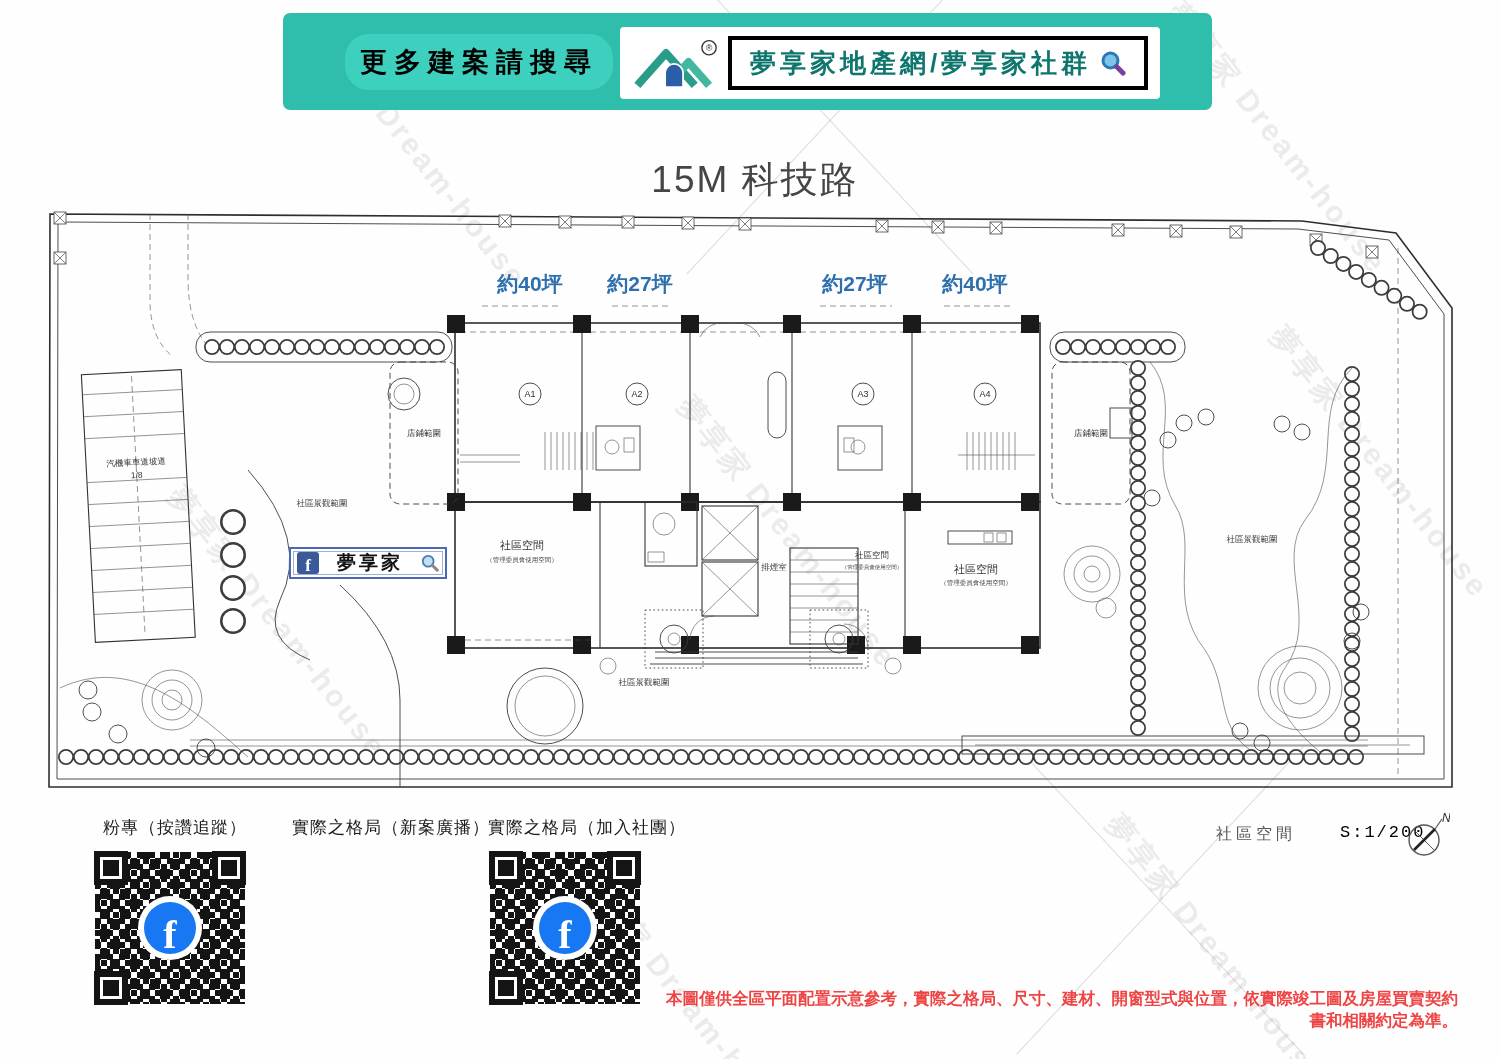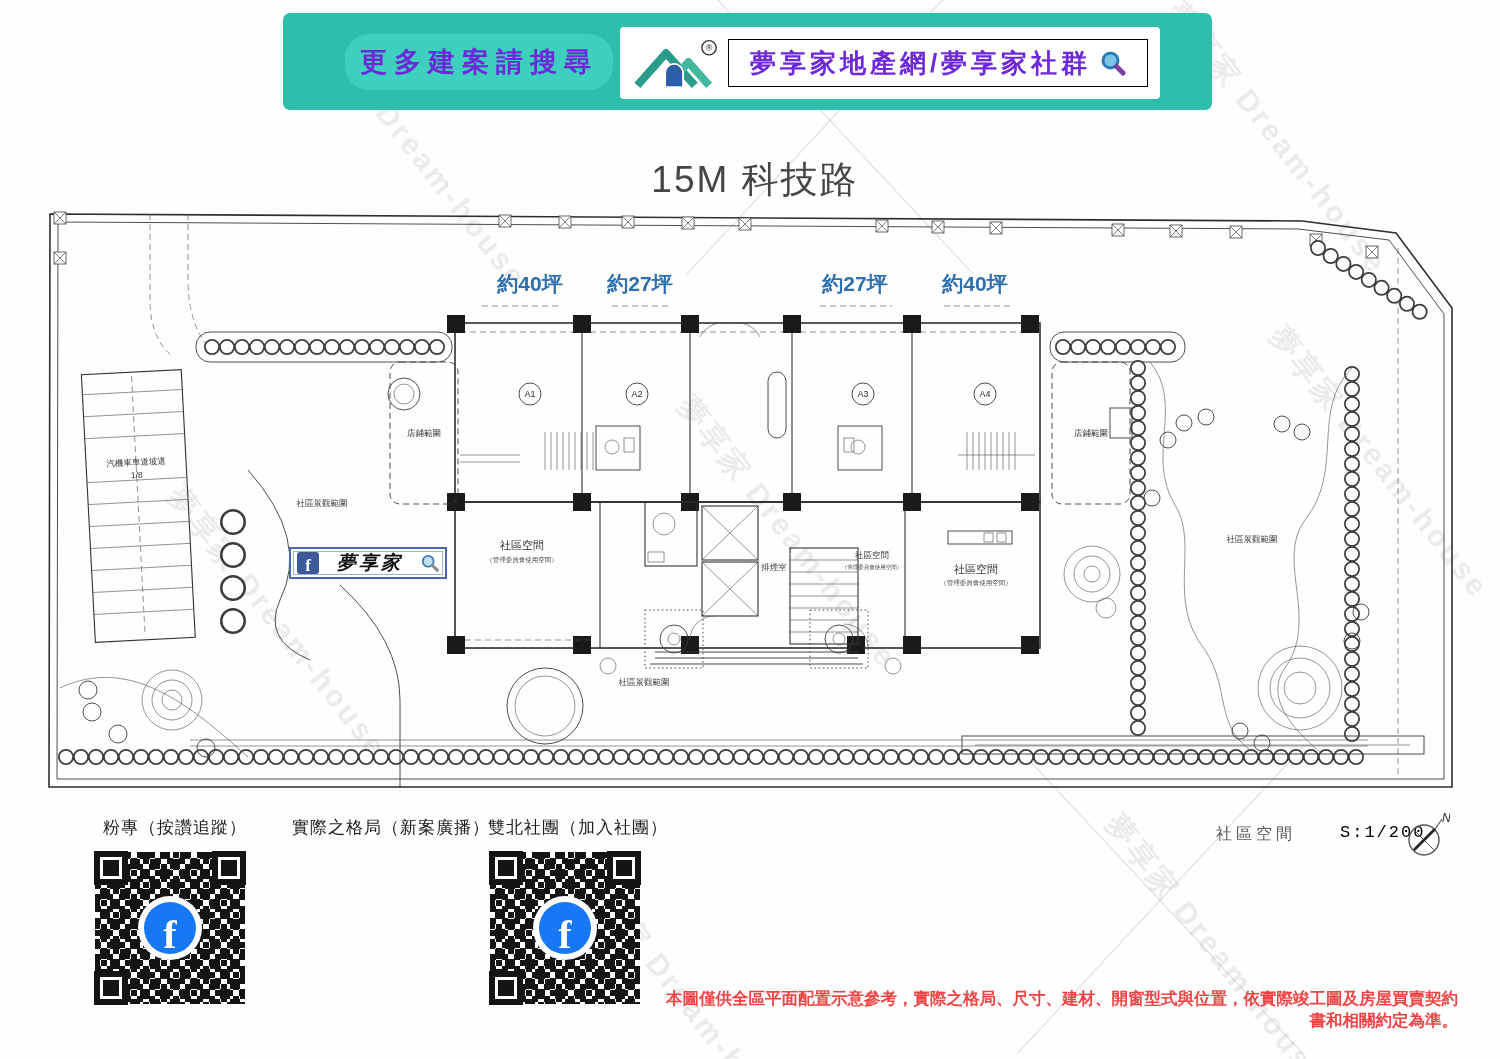--- a/index.html
+++ b/index.html
@@ -11,25 +11,25 @@
       color:rgba(110,110,110,.13);transform:rotate(52deg);transform-origin:left top;
       letter-spacing:3px;pointer-events:none;}
   .xline{position:absolute;width:420px;height:0;border-top:1px solid rgba(120,120,120,.25);
          pointer-events:none;}
 
   
   .banner{position:absolute;left:283px;top:13px;width:929px;height:97px;
           background:#2fbdac;border-radius:7px;}
   .search-pill{position:absolute;left:62px;top:21px;width:268px;height:56px;
           background:#3ed0be;border-radius:24px;display:flex;align-items:center;justify-content:center;
-          font-size:27px;font-weight:700;letter-spacing:7px;color:#6d28d9;}
+          font-size:27px;font-weight:700;letter-spacing:7px;color:#000000;}
   .brand-box{position:absolute;left:337px;top:14px;width:540px;height:72px;background:#fff;
           border-radius:4px;display:flex;align-items:center;gap:10px;padding:0 12px;box-sizing:border-box;}
-  .brand-search{flex:1;height:46px;border:1px solid #000000;display:flex;align-items:center;
-          justify-content:center;gap:9px;font-size:26px;font-weight:700;letter-spacing:4px;color:#6d28d9;background:#fff;}
+  .brand-search{flex:1;height:46px;border:4px solid #000000;display:flex;align-items:center;
+          justify-content:center;gap:9px;font-size:26px;font-weight:700;letter-spacing:4px;color:#0f766e;background:#fff;}
 
   
   .page-title{position:absolute;left:0;top:130px;width:1510px;text-align:center;
           font-size:37px;font-weight:400;color:#454545;letter-spacing:2px;}
 
   
   .plan{position:absolute;left:30px;top:195px;width:1440px;height:612px;}
   svg text{font-family:"Liberation Sans","DejaVu Sans",sans-serif;fill:#2c2c2c;}
   .s15{fill:none;stroke:#2e2e2e;stroke-width:1.6;}
   .s1 {fill:none;stroke:#333;stroke-width:1.1;}
@@ -47,21 +47,21 @@
   .room-sub{font-size:6.5px;text-anchor:middle;fill:#444;}
   .tiny-lbl{font-size:8.5px;text-anchor:middle;fill:#333;}
 
   
   .fb-search{position:absolute;left:289px;top:548px;width:158px;height:32px;background:#fff;
         border:2px solid #4a69b0;outline:1px solid #9fb0d8;outline-offset:-5px;
         display:flex;align-items:center;padding:0 6px;box-sizing:border-box;gap:6px;}
   .fb-sq{width:22px;height:22px;background:#3b5998;border-radius:3px;color:#fff;
         display:flex;align-items:flex-end;justify-content:center;font-weight:700;font-size:17px;line-height:1;
         font-family:"Liberation Serif","DejaVu Serif",serif;}
-  .fb-search .lbl{flex:1;text-align:center;font-size:19px;font-weight:700;letter-spacing:3px;color:#111;font-style:italic;}
+  .fb-search .lbl{flex:1;text-align:center;font-size:19px;font-weight:700;letter-spacing:3px;color:#111;}
 
   
   .qr-title{position:absolute;top:816px;font-size:17px;font-weight:400;color:#1c1c1c;letter-spacing:1px;}
   .qr{position:absolute;width:150px;height:152px;background-color:#fff;
       background-image:
         repeating-conic-gradient(#141414 0% 25%, transparent 0% 50%),
         repeating-conic-gradient(#141414 0% 25%, transparent 0% 50%);
       background-size:12px 12px,20px 20px;background-position:0 0,5px 7px;}
   .finder{position:absolute;width:34px;height:34px;border:6px solid #141414;background:#fff;box-sizing:border-box;}
   .finder::after{content:"";position:absolute;inset:3px;background:#141414;}
@@ -350,21 +350,21 @@
     <div class="lbl">夢享家</div>
     <svg width="18" height="18" viewBox="0 0 20 20">
       <circle cx="8" cy="8" r="6" fill="#bfe0f2" stroke="#4a7ab0" stroke-width="2"></circle>
       <line x1="12.5" y1="12.5" x2="18" y2="18" stroke="#8a8a8a" stroke-width="3.5" stroke-linecap="round"></line>
     </svg>
   </div>
   </div>
 
   <div class="qr-title" style="left:103px">粉專（按讚追蹤）</div>
   <div class="qr-title" style="left:292px">實際之格局（新案廣播）</div>
-  <div class="qr-title" style="left:488px">雙北社團（加入社團）</div>
+  <div class="qr-title" style="left:488px">實際之格局（加入社團）</div>
 
   <div class="qr" style="left:95px;top:852px">
     <div class="finder tl"></div>
     <div class="finder tr"></div>
     <div class="finder bl"></div>
     <div class="fb-badge">f</div>
   </div>
 
 
   <div class="qr" style="left:490px;top:852px">

